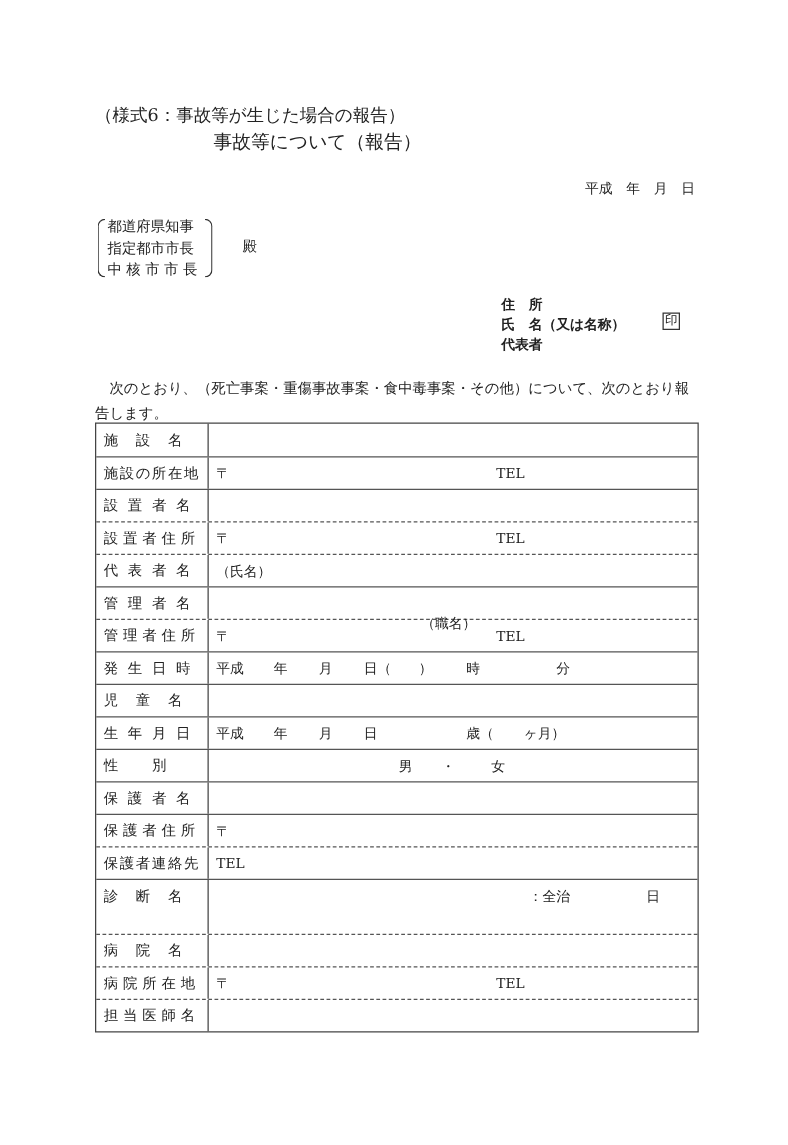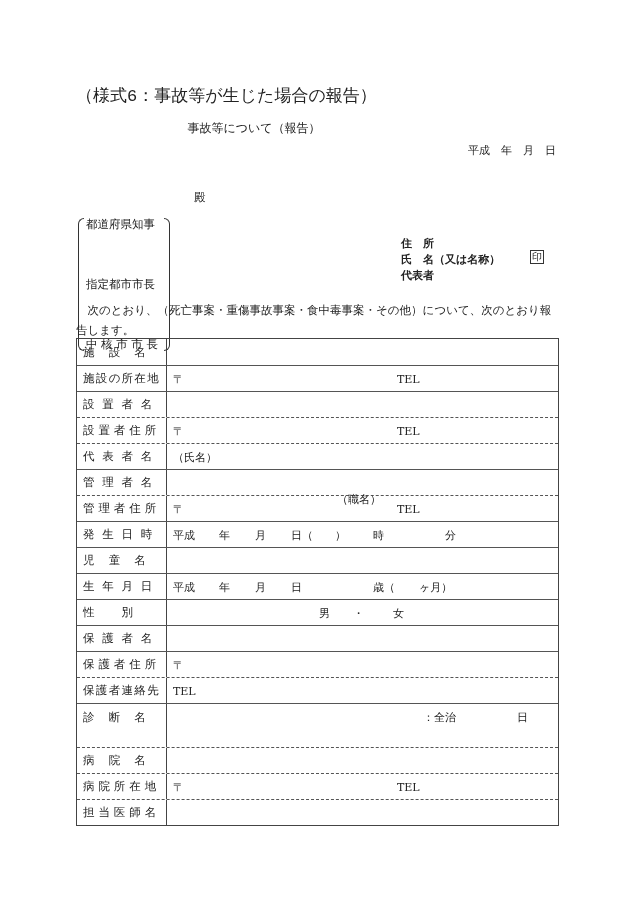--- a/index.html
+++ b/index.html
@@ -1,29 +1,29 @@
 <!DOCTYPE html>
 <html><head>
 <meta charset="utf-8">
 <style>
   html, body { margin:0; padding:0; background:#ffffff; }
   body { width:630px; height:916px; position:relative; overflow:hidden;
          font-family:"DejaVu Serif", "Liberation Serif", serif; color:#222; font-size:11px; }
   .abs { position:absolute; white-space:nowrap; }
-  .form-label { left:76px; top:84px; font-size:17px;font-family:Liberation Mono, monospace; }
-  .title { left:0; width:508px; top:120px; text-align:center; font-size:12px; }
+  .form-label { left:76px; top:84px; font-size:14px; }
+  .title { left:0; width:508px; top:104px; text-align:center; font-size:15px; }
   .date { right:74px; top:143px; font-size:11px; word-spacing:10px; }
   .recipient { left:78px; top:173px; }
   .bracket-box { position:relative; padding:0 8px; }
   .bracket-box::before, .bracket-box::after {
     content:""; position:absolute; top:2px; bottom:2px; width:5px; border:1px solid #333;
   }
   .bracket-box::before { left:0; border-right:none; border-radius:6px 0 0 6px; }
   .bracket-box::after { right:0; border-left:none; border-radius:0 6px 6px 0; }
-  .bracket-line { display:block; line-height:17px; font-size:11.5px;margin-top:43px; }
+  .bracket-line { display:block; line-height:17px; font-size:11.5px; }
   .bracket-line.spaced { letter-spacing:3.6px; }
   .tono { left:194px; top:190px; font-size:11.5px; }
   .sender { left:401px; top:236px; line-height:16px; font-size:11px; }
   .sender-row { display:block;font-weight:bold; }
   .seal { left:530px; top:250px; width:12px; height:12px; border:1px solid #333; font-size:10px; line-height:12px; text-align:center; }
   .intro { left:76px; top:300px; width:482px; white-space:normal; line-height:20px; font-size:11.5px; text-indent:1em; }
 
   .form-table { position:absolute; left:76px; top:338px; width:481px; border:1.5px solid #444; }
   .row { display:flex; height:26px; border-top:1px solid #555; box-sizing:border-box; }
   .row:first-child { border-top:none; }

